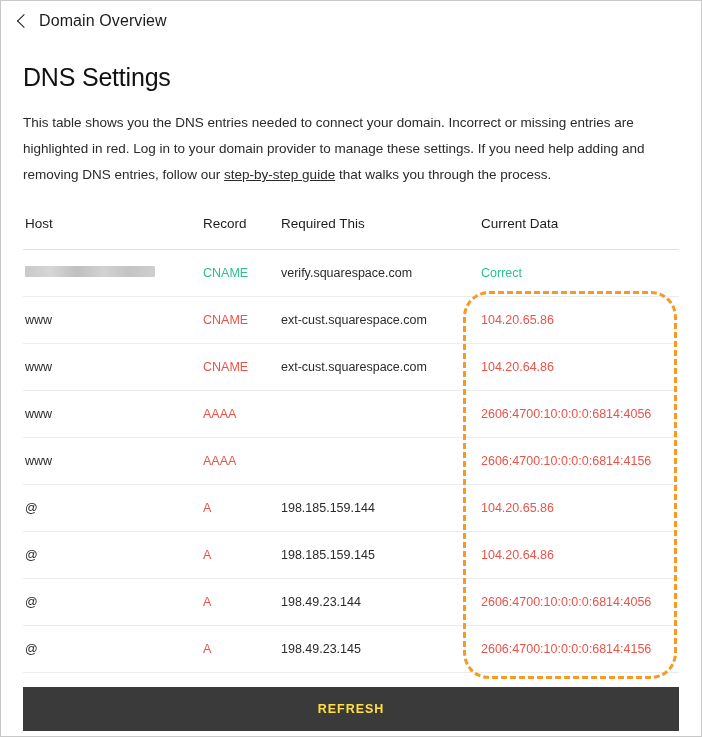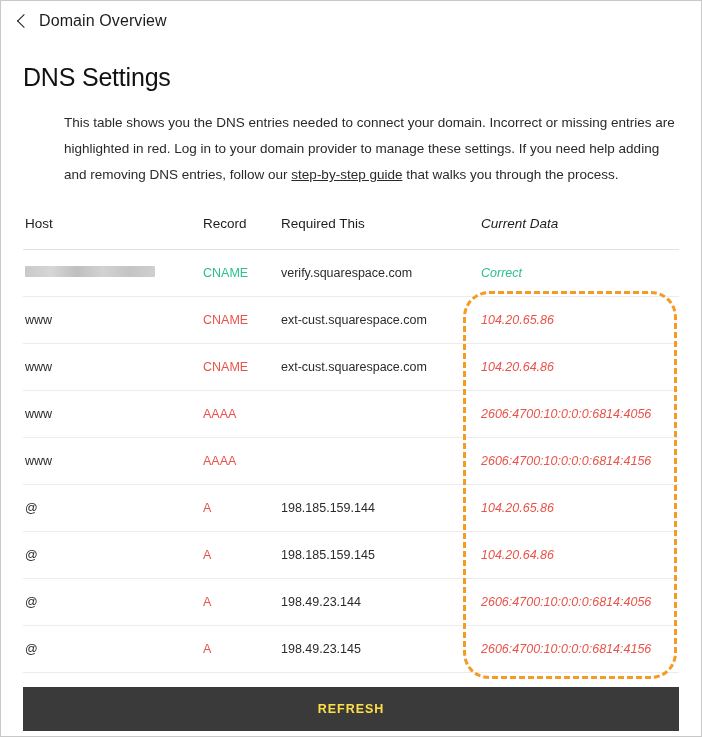--- a/index.html
+++ b/index.html
@@ -43,21 +43,20 @@
     padding: 22px 0 0 22px;
     letter-spacing: -0.2px;
   }
 
   .intro {
     padding: 18px 22px 0 22px;
     font-size: 13.5px;
     line-height: 26px;
     color: #2a2a2a;
     max-width: 690px;
-    margin-left: 41px;
   }
   .intro a {
     color: #2a2a2a;
     text-decoration: underline;
   }
 
   .table-wrap {
     margin: 22px 22px 0 22px;
     position: relative;
   }
@@ -77,21 +76,21 @@
   tbody td {
     padding: 16px 0;
     border-bottom: 1px solid #ececec;
     color: #2b2b2b;
     font-size: 12.5px;
     vertical-align: middle;
   }
   .col-host { width: 180px; padding-left: 2px; }
   .col-record { width: 78px; }
   .col-required { width: 200px; }
-  .col-current { width: auto; font-style: italic; }
+  .col-current { width: auto; }
 
   .rec-ok { color: #2bbf92; }
   .rec-bad { color: #e8544a; }
   .val-bad { color: #e8544a; }
   .val-ok { color: #2bbf92; }
 
   .redacted {
     display: inline-block;
     width: 130px;
     height: 11px;

